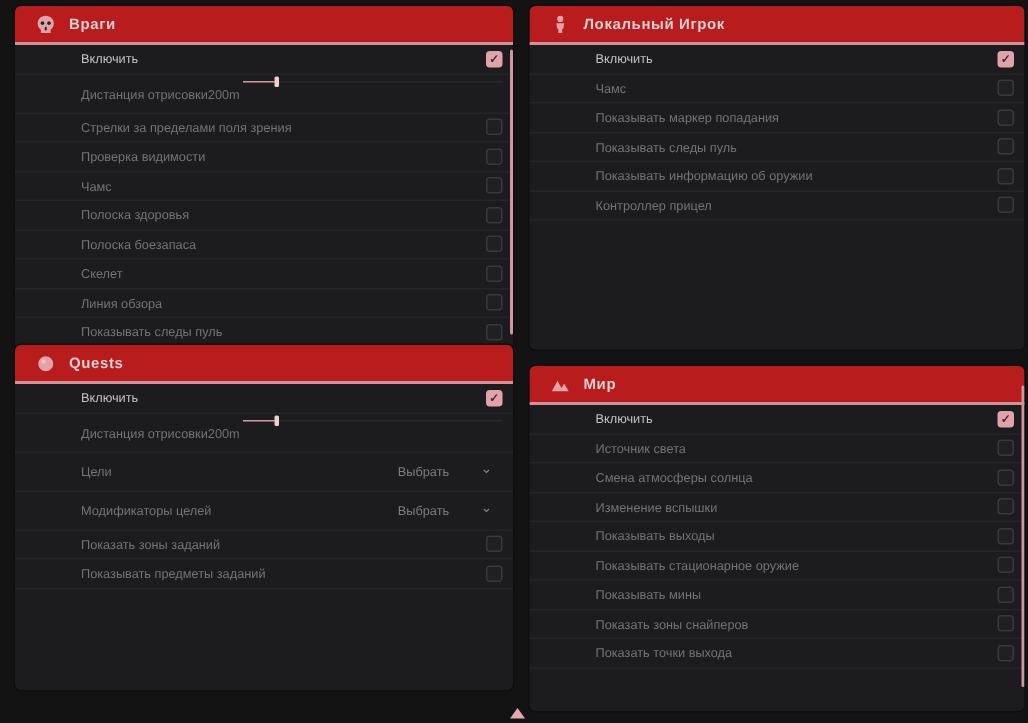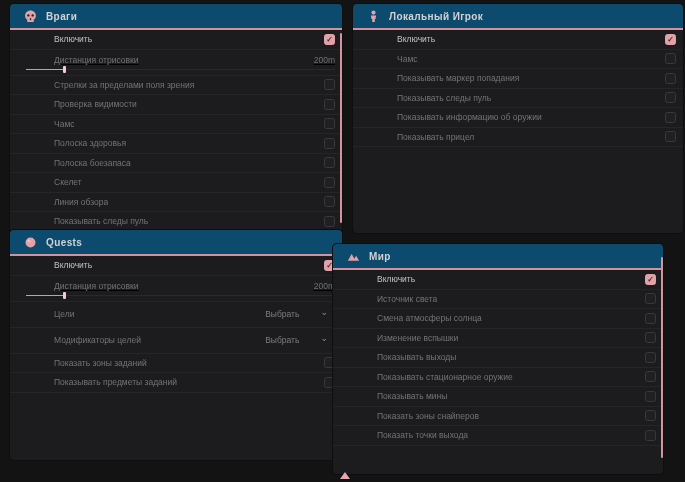--- a/index.html
+++ b/index.html
@@ -9,25 +9,25 @@
     font-family:"Liberation Sans",sans-serif;
     -webkit-font-smoothing:antialiased;
   }
   .panel{
     position:absolute;background:#1c1c1e;border-radius:4px;overflow:hidden;
     box-shadow:0 0 0 1px #0e0e10;
   }
   #panel-enemies{left:10px;top:4px;width:332px;height:229px;}
   #panel-local-player{left:353px;top:4px;width:330px;height:229px;}
   #panel-quests{left:10px;top:230px;width:332px;height:230px;}
-  #panel-world{left:333px;top:244px;width:330px;height:230px;}
+  #panel-world{left:353px;top:244px;width:330px;height:230px;}
 
   .panel-header{
     height:24px;display:flex;align-items:center;gap:9px;padding:0 14px;
-    background:#0c4a6e;border-bottom:2px solid #d0929b;
+    background:#b91c1c;border-bottom:2px solid #d0929b;
   }
   .panel-header .icon{width:13px;height:13px;display:inline-flex;flex:0 0 auto;}
   .panel-header .icon svg{width:13px;height:13px;}
   .panel-title{
     font-size:10px;font-weight:bold;color:#d2d2d4;letter-spacing:.4px;
     white-space:nowrap;
   }
   .rows{position:absolute;top:26px;left:0;right:0;bottom:0;display:flex;flex-direction:column;}
 
   .row{
@@ -39,23 +39,23 @@
   .row.bright .lbl{color:#c3c3c5;}
 
   .cb{
     width:11px;height:11px;border-radius:2.5px;flex:0 0 auto;
     border:1px solid #39393c;background:#202023;box-sizing:border-box;
     display:flex;align-items:center;justify-content:center;
     font-size:8px;line-height:9px;color:transparent;
   }
   .cb.checked{background:#e2a2a9;border-color:#e2a2a9;color:#402a2e;font-weight:bold;}
 
-  .slider-row{height:26px;flex-direction:column;align-items:stretch;justify-content:center;gap:2px;padding-top:2px;text-decoration:underline;}
+  .slider-row{height:26px;flex-direction:row;align-items:stretch;justify-content:flex-start;gap:2px;padding-top:2px;}
   .slider-row .top{display:flex;align-items:center;justify-content:space-between;}
-  .slider-row .val{font-size:8.5px;color:#707073;margin-left:34px;}
+  .slider-row .val{font-size:8.5px;color:#707073;}
   .slider{position:relative;height:5px;width:100%;}
   .slider .track{position:absolute;left:0;right:0;top:2px;height:1.5px;background:#29292c;}
   .slider .fill{position:absolute;left:0;top:2px;height:1.5px;background:#d09aa2;}
   .slider .handle{position:absolute;top:-1px;width:3px;height:7px;background:#f0cdd1;border-radius:1px;}
 
   .dd-row{height:26px;}
   .dd{display:flex;align-items:center;gap:21px;margin-right:7px;}
   .dd .ddv{font-size:8.5px;color:#7d7d80;}
   .dd .chev{font-size:9px;color:#8a8a8d;line-height:6px;transform:translateY(-2px);}
 
@@ -161,21 +161,21 @@
       </div>
       <div class="row">
         <span class="lbl">Показывать следы пуль</span>
         <span class="cb"></span>
       </div>
       <div class="row">
         <span class="lbl">Показывать информацию об оружии</span>
         <span class="cb"></span>
       </div>
       <div class="row">
-        <span class="lbl">Показывать прицел</span>
+        <span class="lbl">Контроллер прицел</span>
         <span class="cb"></span>
       </div>
     </div>
 </div>
 
 <div class="panel" id="panel-quests">
   <div class="panel-header">
     <span class="icon">
       <svg viewBox="0 0 12 12">
           <circle cx="6" cy="6" r="4.6" fill="#e2a2a9"></circle>

